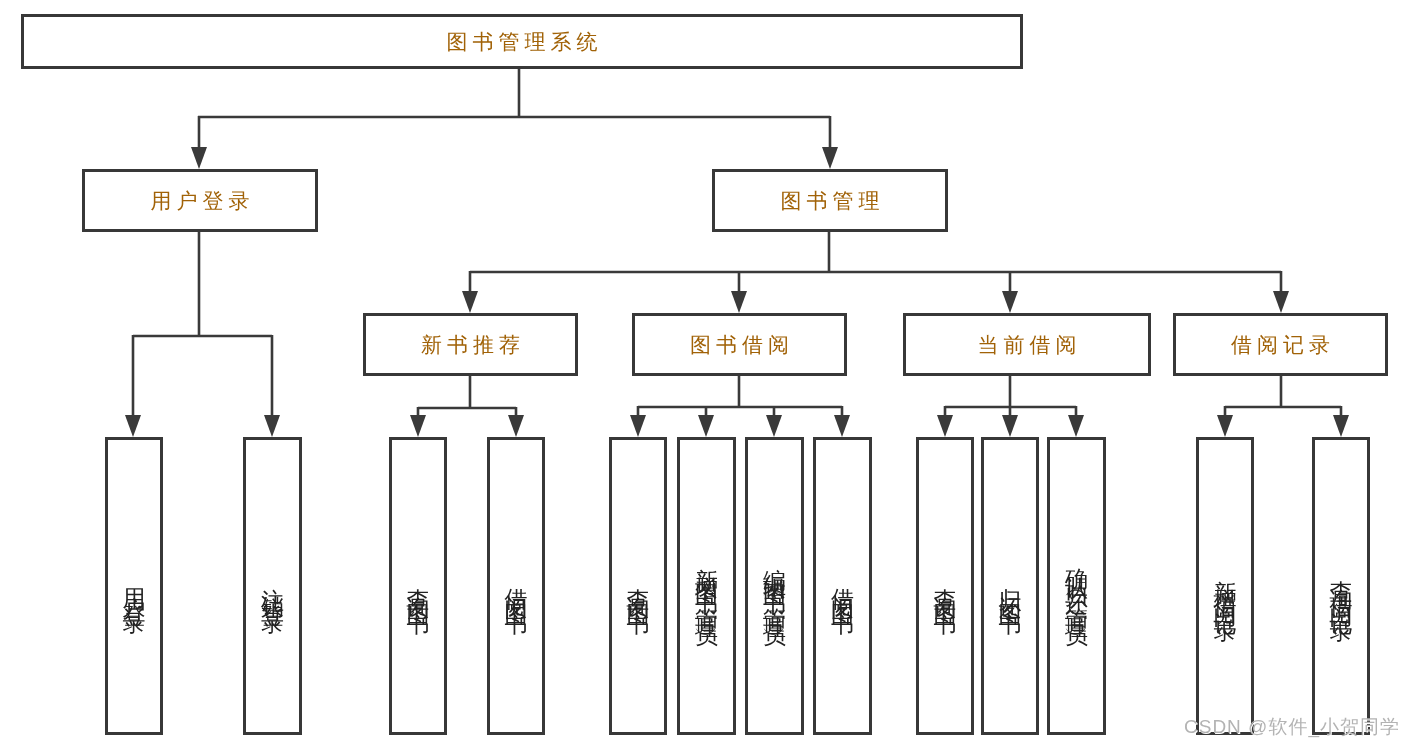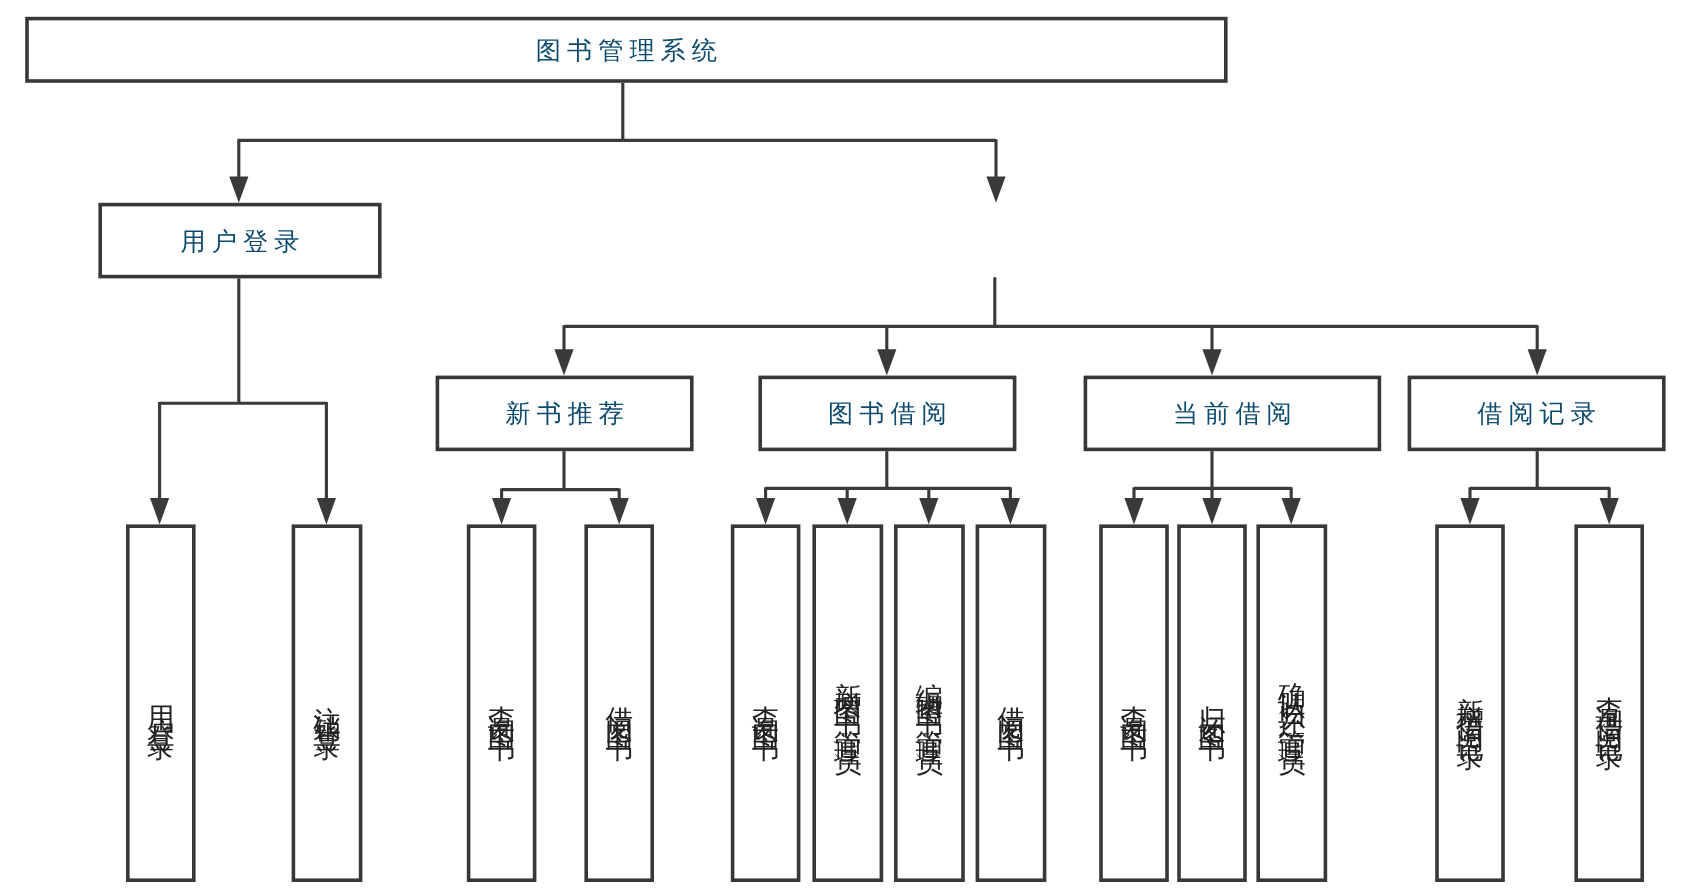--- a/index.html
+++ b/index.html
@@ -28,21 +28,21 @@
     display: flex;
     align-items: center;
     justify-content: center;
     color: #222222;
   }
   .node .h-label {
     font-size: 21px;
     letter-spacing: 5px;
     text-indent: 5px; 
     white-space: nowrap;
-    color: #0c4a6e;
+    color: #a16207;
   }
   .node .v-label {
     writing-mode: vertical-rl;
     text-orientation: mixed;
     font-size: 23px;
     letter-spacing: 8px;
     line-height: 1;
     color: #222222;
     white-space: nowrap;
   }
@@ -103,20 +103,23 @@
     </g>
   </svg>
 
   <div class="node" style="left:21px;top:14px;width:1002px;height:55px">
     <span class="h-label">图书管理系统</span>
   </div>
 
   <div class="node" style="left:82px;top:169px;width:236px;height:63px">
     <span class="h-label">用户登录</span>
   </div>
+  <div class="node" style="left:712px;top:169px;width:236px;height:63px">
+    <span class="h-label">图书管理</span>
+  </div>
 
   <div class="node" style="left:632px;top:313px;width:215px;height:63px">
     <span class="h-label">图书借阅</span>
   </div>
   <div class="node" style="left:363px;top:313px;width:215px;height:63px">
     <span class="h-label">新书推荐</span>
   </div>
   <div class="node" style="left:903px;top:313px;width:248px;height:63px">
     <span class="h-label">当前借阅</span>
   </div>
@@ -161,14 +164,15 @@
     <span class="v-label">确认归还（管理员）</span>
   </div>
 
   <div class="node" style="left:1196px;top:437px;width:58px;height:298px">
     <span class="v-label">新增借阅记录</span>
   </div>
   <div class="node" style="left:1312px;top:437px;width:58px;height:298px">
     <span class="v-label">查询借阅记录</span>
   </div>
 
+  <div class="watermark">CSDN @软件_小贺同学</div>
 
 </div>
 
 </body></html>

